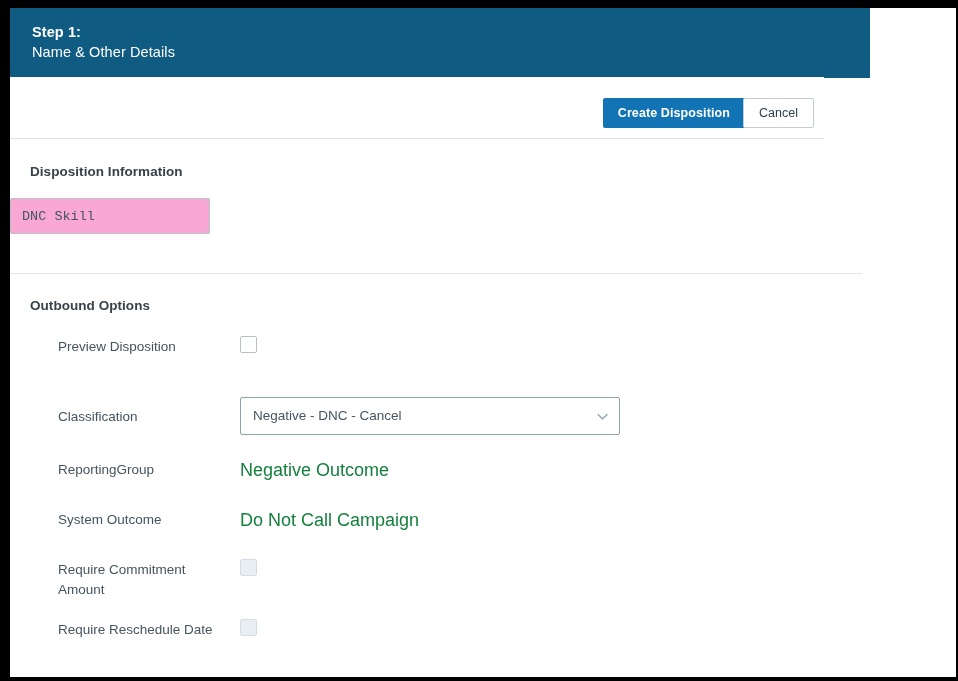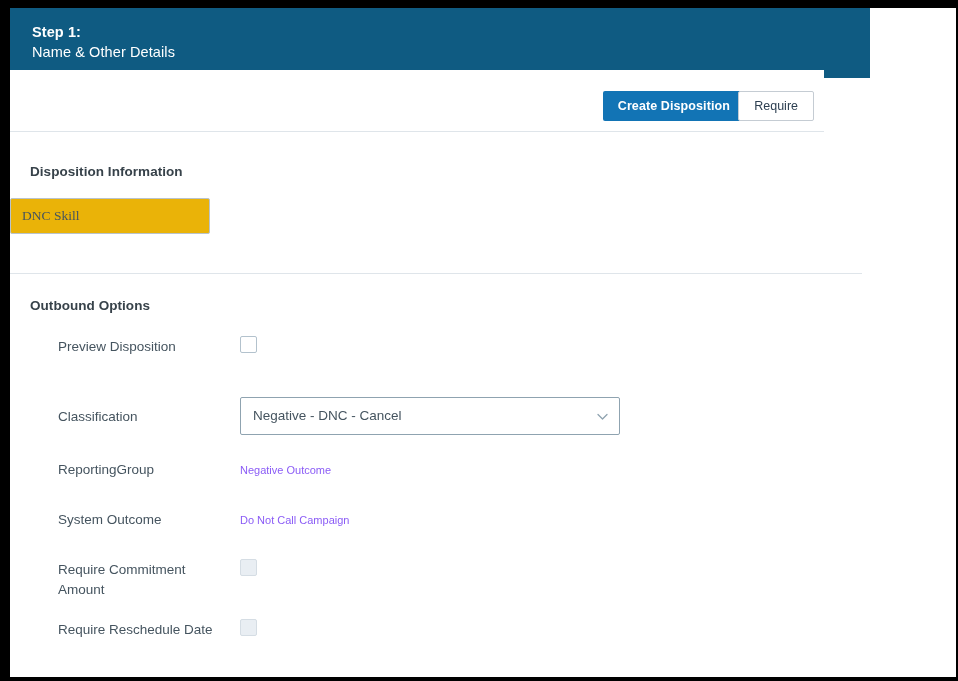--- a/index.html
+++ b/index.html
@@ -62,21 +62,21 @@
     font-size: 14.5px;
     font-weight: normal;
     line-height: 21px;
     letter-spacing: 0.1px;
   }
 
   
   .action-bar {
     position: absolute;
     left: 0;
-    top: 62px;
+    top: 69px;
     width: 814px;
     height: 62px;
     background: #ffffff;
     border-bottom: 1px solid #dfe5ea;
     box-sizing: border-box;
   }
   .btn-primary {
     position: absolute;
     right: 79px;
     top: 21px;
@@ -164,24 +164,24 @@
   }
 
   
   .text-input {
     width: 200px;
     height: 36px;
     box-sizing: border-box;
     padding: 0 11px;
     border: 1px solid #b9c3cb;
     border-radius: 2px;
-    background: #eab308;
+    background: #f9a8d4;
     color: #45545f;
     font-size: 13.5px;
-    font-family: Liberation Serif, serif;
+    font-family: Liberation Mono, monospace;
     outline: none;
   }
 
   
   .select-wrap {
     position: relative;
     width: 380px;
     height: 38px;
   }
   .select-box {
@@ -223,40 +223,40 @@
     margin-top: 1px;
   }
   .checkbox.disabled {
     background: #e9eef3;
     border-color: #d5dde4;
     cursor: default;
   }
 
   
   .static-value {
-    color: #8b5cf6;
-    font-size: 11px;
+    color: #15803d;
+    font-size: 18px;
     line-height: 20px;
     padding-top: 2px;
   }
 </style>
 </head>
 <body>
 
 <div class="frame">
   <div class="page">
 
     <div class="step-header">
       <div class="step-title">Step 1:</div>
       <div class="step-subtitle">Name &amp; Other Details</div>
     </div>
 
     <div class="action-bar">
       <button class="btn-primary">Create Disposition</button>
-      <button class="btn-secondary">Require</button>
+      <button class="btn-secondary">Cancel</button>
     </div>
 
     <div class="content">
 
       <div class="section section--divided" style="padding-bottom:25px;">
         <div class="section-title">Disposition Information</div>
 
         <div class="form-row" style="margin-top:19px;">
           <div class="row-field">
             <input class="text-input" type="text" value="DNC Skill" style="">

